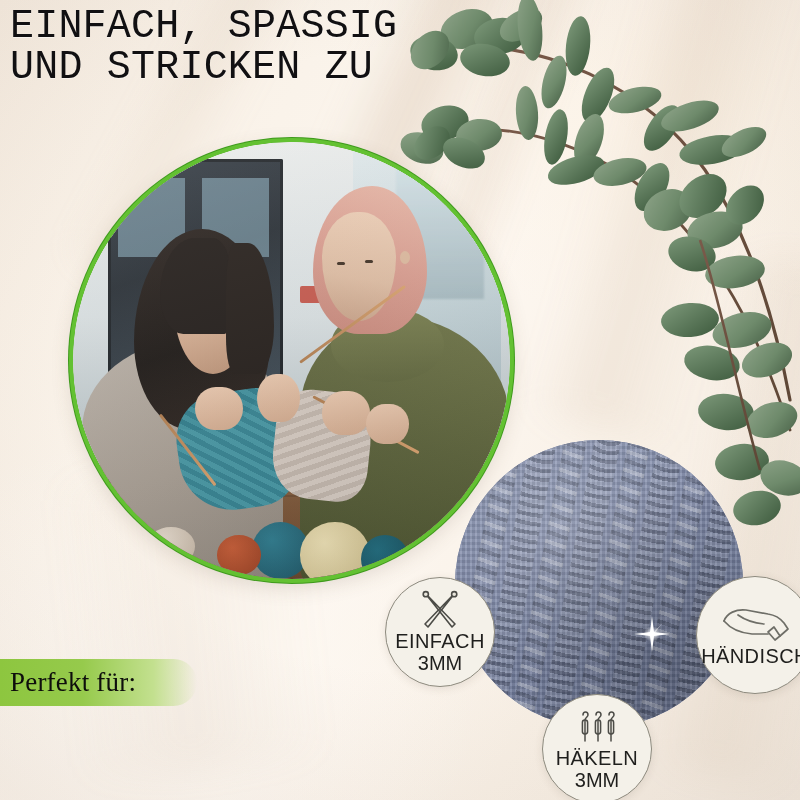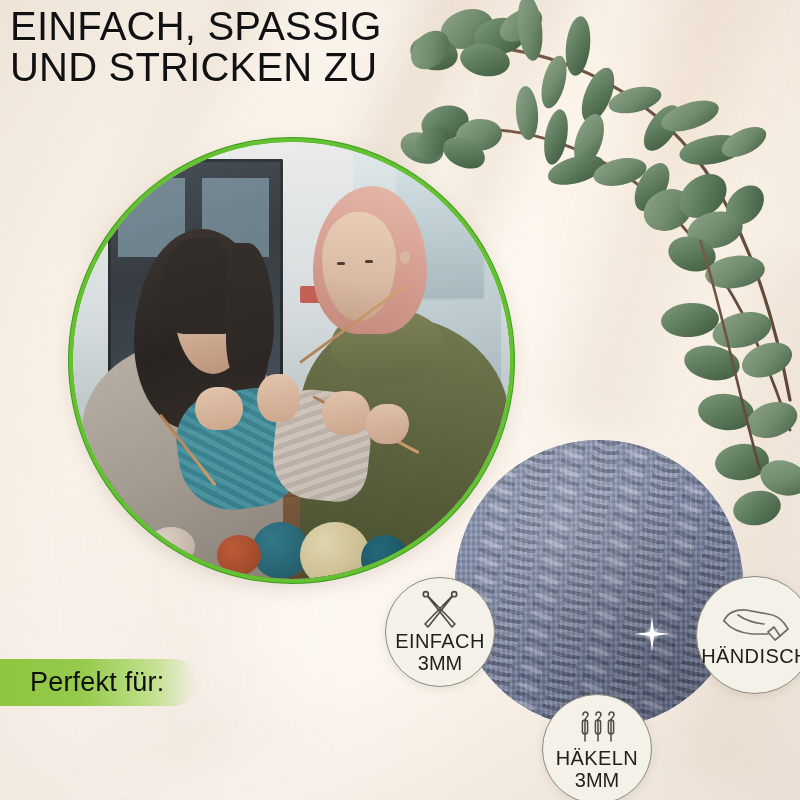--- a/index.html
+++ b/index.html
@@ -32,21 +32,21 @@
   .sb5 { left:690px; top:260px;  width:150px; height:520px; transform:rotate(10deg); opacity:.45; }
   .sb6 { left:60px;  top:470px;  width:260px; height:300px; transform:rotate(-6deg); opacity:.35; }
   .vignette {
     position:absolute; inset:0; pointer-events:none;
     background:radial-gradient(ellipse 75% 70% at 50% 45%, rgba(0,0,0,0) 55%, rgba(150,120,95,0.10) 100%);
   }
 
   
   #headline {
     position:absolute; left:10px; top:6px; width:430px;
-    font-family:Liberation Sans, sans-serif;
+    font-family:Liberation Mono, monospace;
     font-size:40px;
     line-height:41px;
     letter-spacing:0.2px;
     color:#111012;
     z-index:30;
     text-shadow:0 1px 0 rgba(255,255,255,.45);
   }
   #headline div { white-space:nowrap; }
 
   
@@ -262,21 +262,21 @@
   #badge-haendisch{ left:696px; top:576px; width:118px; height:118px; }
 
   
   .banner {
     position:absolute; left:0; z-index:28;
     display:flex; align-items:center;
     border-top-right-radius:26px; border-bottom-right-radius:26px;
     color:#0e0e0c;
     font-size:27px; letter-spacing:.2px;
   }
-  .banner span { padding-left:30px; white-space:nowrap; }
+  .banner span { padding-left:10px; white-space:nowrap;font-family:Liberation Serif, serif; }
   #banner-perfekt {
     top:659px; width:197px; height:47px;
     background:linear-gradient(90deg,#8dc63f 0%,#96ca4c 42%,#c3e08f 78%,rgba(236,246,219,0) 100%);
   }
   #banner-hobby {
     top:729px; width:320px; height:47px; border-radius:0;
     background:linear-gradient(90deg,#7fbf35 0%,#8dc63f 30%,#a8d260 60%,#d4e9a8 85%,rgba(240,248,226,0) 100%);
   }
 </style>
 </head>

